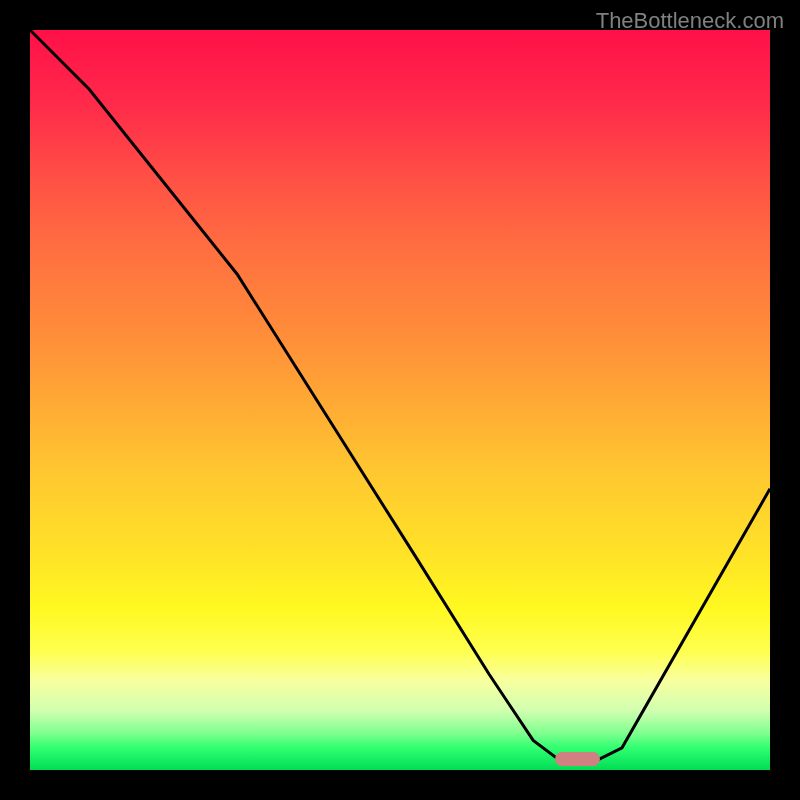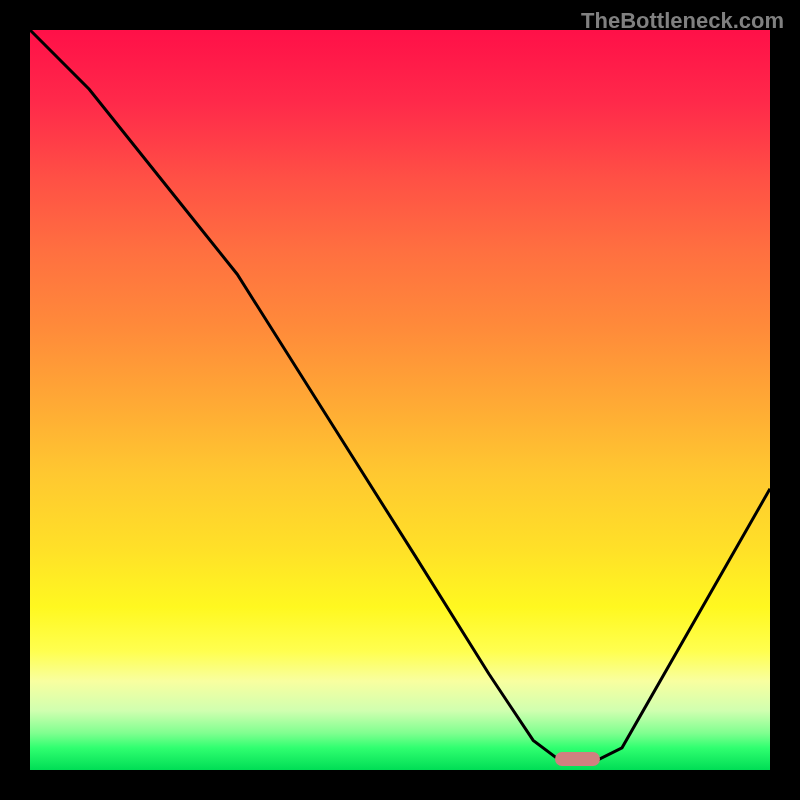--- a/index.html
+++ b/index.html
@@ -10,21 +10,21 @@
     background: #000;
     font-family: Arial, sans-serif;
     position: relative;
   }
   .watermark {
     position: absolute;
     top: 8px;
     right: 16px;
     color: #808080;
     font-size: 22px;
-    font-weight: 700;
+    font-weight: 400;
     z-index: 10;
   }
   .plot-area {
     position: absolute;
     left: 30px;
     top: 30px;
     width: 740px;
     height: 740px;
   }
   .gradient-bg {

